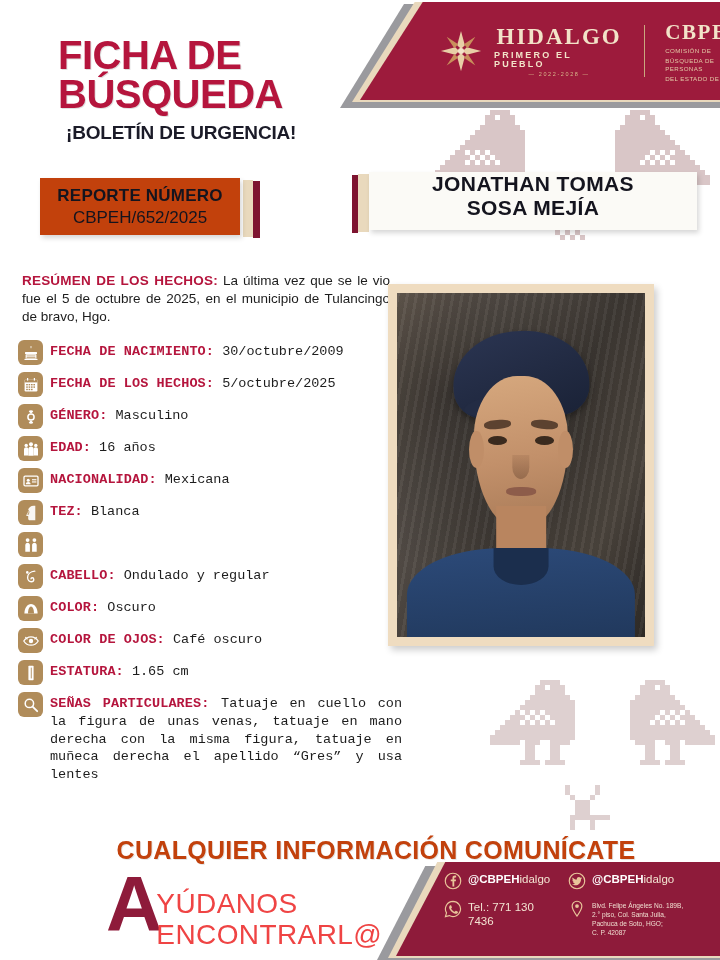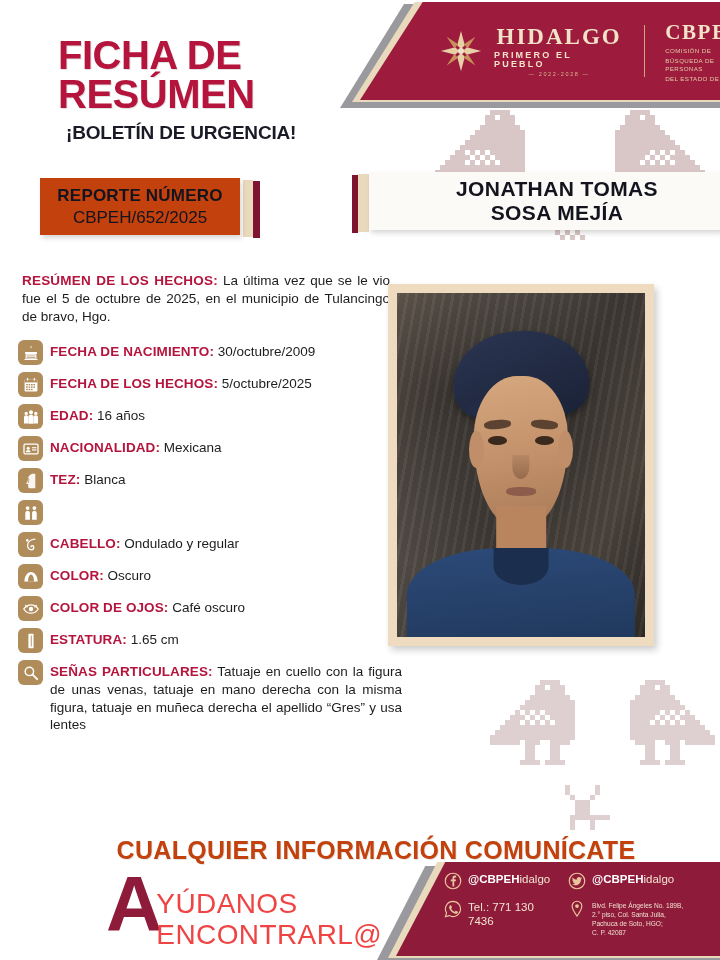--- a/index.html
+++ b/index.html
@@ -76,21 +76,21 @@
   .rep-t1{font-size:17px;font-weight:bold;color:#14141e;letter-spacing:.2px;}
   .rep-t2{font-size:17px;color:#14141e;margin-top:2px;}
 
   
   .name-wrap{position:absolute;top:172px;left:352px;width:345px;height:62px;}
   .name-bar-dark{position:absolute;left:0;top:3px;width:6px;height:58px;background:#7e1430;}
   .name-bar-cream{position:absolute;left:6px;top:2px;width:11px;height:58px;background:#e9d9bd;}
   .name-card{
     position:absolute;left:17px;top:0;width:328px;height:58px;background:#fbfaf6;
     box-shadow:2px 3px 5px rgba(0,0,0,.16);
-    display:flex;flex-direction:column;align-items:center;justify-content:center;padding-left:24px;
+    display:flex;flex-direction:column;align-items:center;
   }
   .name-card div{
     font-size:21px;font-weight:bold;color:#14141e;letter-spacing:.4px;line-height:1.12;
     text-align:center;
   }
 
   
   .summary{
     position:absolute;top:272px;left:22px;width:368px;
     font-size:13.5px;line-height:1.35;color:#1d1d1d;text-align:justify;
@@ -98,21 +98,21 @@
   .summary b{color:#b5153d;font-weight:bold;letter-spacing:.2px;}
 
   
   .details{position:absolute;top:340px;left:18px;width:390px;}
   .row{display:flex;align-items:flex-start;margin-bottom:7px;}
   .row .ic{
     width:25px;height:25px;border-radius:6px;background:#b08c5a;flex:none;
     display:flex;align-items:center;justify-content:center;margin-right:7px;
   }
   .row .ic svg{display:block;}
-  .row .txt{font-size:13.5px;line-height:1.32;color:#1d1d1d;padding-top:3px;}
+  .row .txt{font-size:13.5px;line-height:1.32;color:#1d1d1d;padding-top:3px;font-family:Liberation Mono, monospace;}
   .row .txt b{color:#b5153d;font-weight:bold;letter-spacing:.1px;}
   .row.wide .txt{text-align:justify;width:352px;}
 
   
   .photo-wrap{
     position:absolute;top:284px;left:388px;width:266px;height:362px;
     background:#efdcc0;padding:9px;box-sizing:border-box;
     box-shadow:3px 4px 7px rgba(0,0,0,.20);
   }
   .photo{width:100%;height:100%;position:relative;overflow:hidden;background:#4a423c;}
@@ -418,21 +418,21 @@
           <div class="cb-sub">COMISIÓN DE</div>
           <div class="cb-sub">BÚSQUEDA DE PERSONAS</div>
           <div class="cb-sub">DEL ESTADO DE HIDALGO</div>
         </div>
       </div>
     </div>
   </div>
 
   <div class="title">
     <h1>FICHA DE</h1>
-    <h1>RESÚMEN</h1>
+    <h1>BÚSQUEDA</h1>
     <h2>¡BOLETÍN DE URGENCIA!</h2>
   </div>
 
   <div class="rep-wrap">
     <div class="rep-bar-dark"></div>
     <div class="rep-bar-cream"></div>
     <div class="rep-card">
       <div class="rep-t1">REPORTE NÚMERO</div>
       <div class="rep-t2">CBPEH/652/2025</div>
     </div>
@@ -485,20 +485,31 @@
               <rect x="10.4" y="9.4" width="1.6" height="1.4"></rect>
               <rect x="3.2" y="11.8" width="1.6" height="1.4"></rect>
               <rect x="5.6" y="11.8" width="1.6" height="1.4"></rect>
               <rect x="8" y="11.8" width="1.6" height="1.4"></rect>
             </g>
           </svg>
       </span>
       <span class="txt"><b>FECHA DE LOS HECHOS:</b><span> 5/octubre/2025</span></span>
     </div>
 
+    <div class="row">
+      <span class="ic">
+        <svg width="16" height="16" viewBox="0 0 16 16">
+            <g fill="none" stroke="#fff" stroke-width="1.5">
+              <circle cx="8" cy="8" r="3.1"></circle>
+              <path d="M8 1.2v2.4M8 12.4v2.4M6.3 1.9l1.7 1.7 1.7-1.7M6.3 14.1l1.7-1.7 1.7 1.7"></path>
+            </g>
+          </svg>
+      </span>
+      <span class="txt"><b>GÉNERO:</b><span> Masculino</span></span>
+    </div>
 
     <div class="row">
       <span class="ic">
         <svg width="16" height="16" viewBox="0 0 16 16" fill="#fff">
             <circle cx="3.2" cy="4.4" r="1.7"></circle>
             <circle cx="8" cy="3.3" r="2"></circle>
             <circle cx="12.8" cy="4.4" r="1.7"></circle>
             <path d="M1 14.5V8.4c0-1.2 1-2.1 2.2-2.1s2.2.9 2.2 2.1v6.1z"></path>
             <path d="M5.4 14.8V7.9c0-1.4 1.2-2.5 2.6-2.5s2.6 1.1 2.6 2.5v6.9z"></path>
             <path d="M10.6 14.5V8.4c0-1.2 1-2.1 2.2-2.1s2.2.9 2.2 2.1v6.1z"></path>

